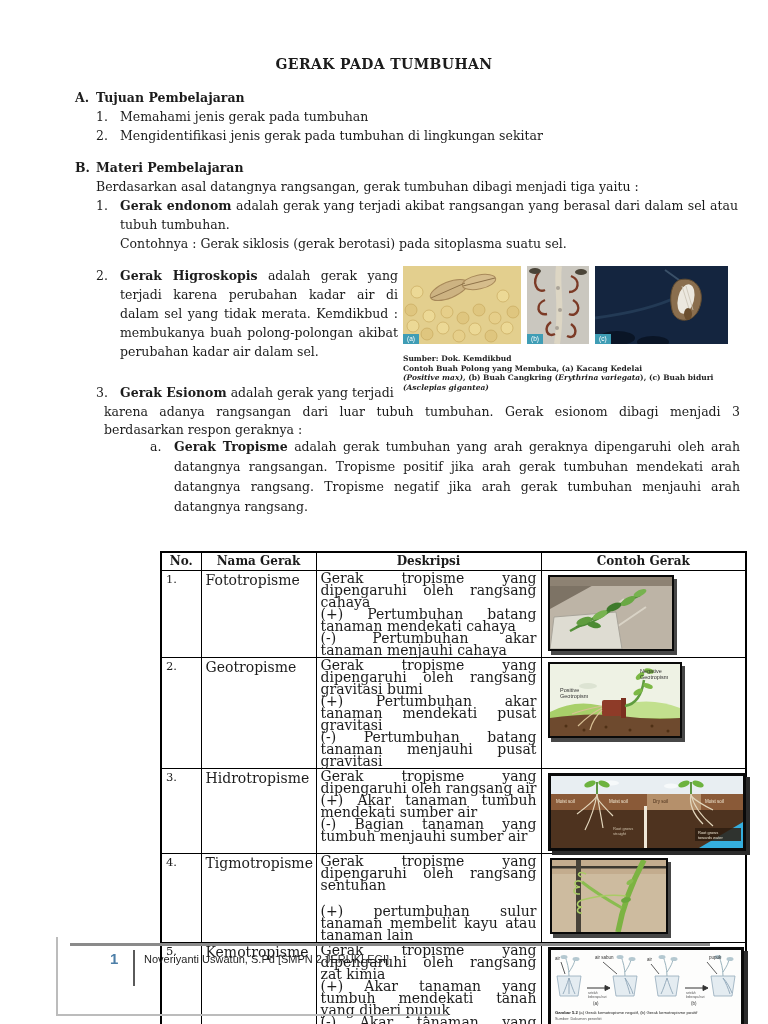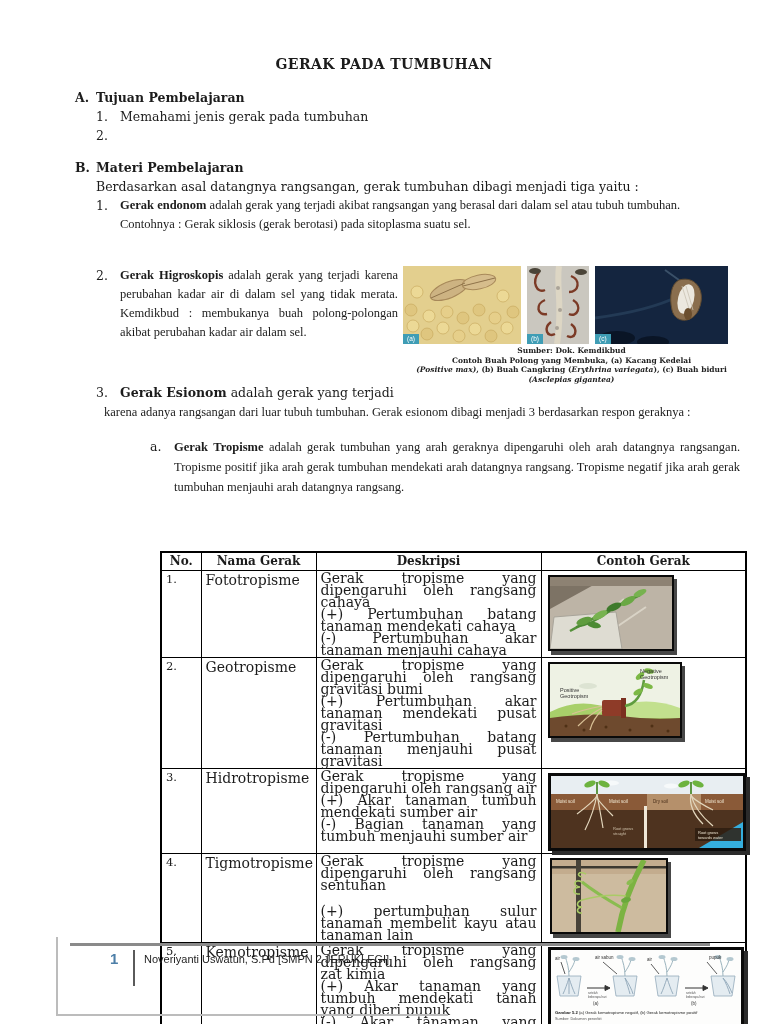--- a/index.html
+++ b/index.html
@@ -7,29 +7,29 @@
         font-family:"DejaVu Serif", serif;color:#1c1c1c;}
   .abs{position:absolute;}
   .bold{font-weight:bold;}
   .it{font-style:italic;}
   .title{top:56px;left:0;width:768px;text-align:center;font-weight:bold;font-size:14px;letter-spacing:.4px;}
   .body-txt{font-size:12.5px;line-height:19px;}
   .hrow{display:flex;}
   .seclbl{width:21px;font-weight:bold;}
   .li{display:flex;}
   .num{width:24px;flex:none;}
-  .just{text-align:justify;font-family:Liberation Serif, serif;}
+  .just{text-align:justify;}
   .ptext{flex:1;}
   
   .figure{width:337px;}
   .photos{display:flex;gap:6px;align-items:flex-start;}
   .photo{position:relative;flex:none;line-height:0;}
   .ablabel{position:absolute;left:0;bottom:0;background:#3f9db5;color:#fff;
            font-family:"Liberation Sans",sans-serif;font-size:6.5px;line-height:10px;padding:0 4px;}
-  .figcap{margin-top:2px;text-align:center;font-size:7.5px;line-height:9.5px;font-weight:bold;color:#222;}
+  .figcap{margin-top:10px;font-size:7.5px;line-height:9.5px;font-weight:bold;color:#222;}
   
   table.tg{border-collapse:collapse;width:585px;table-layout:fixed;margin-top:36px;}
   table.tg td,table.tg th{border:1px solid #000;vertical-align:top;padding:1px 4px;}
   table.tg{border:2px solid #000;}
   th.h{font-size:12px;font-weight:bold;text-align:center;height:15px;padding:0 2px;}
   td.no{font-size:11.5px;}
   td.name{font-size:14px;}
   td.desc{font-size:14px;line-height:12px;}
   td.img{padding:0;position:relative;}
   .desc-line{text-align:justify;}
@@ -56,20 +56,21 @@
     <div class="hrow">
       <span class="seclbl">A.</span>
       <span class="bold">Tujuan Pembelajaran</span>
     </div>
     <div class="li" style="margin-left:21px;">
       <span class="num">1.</span>
       <span>Memahami jenis gerak pada tumbuhan</span>
     </div>
     <div class="li" style="margin-left:21px;">
       <span class="num">2.</span>
+      <span>Mengidentifikasi jenis gerak pada tumbuhan di lingkungan sekitar</span>
     </div>
   </div>
 
   <div class="abs body-txt" style="top:158px;left:75px;width:663px;">
     <div class="hrow">
       <span class="seclbl">B.</span>
       <span class="bold">Materi Pembelajaran</span>
     </div>
     <div style="margin-left:21px;">Berdasarkan asal datangnya rangsangan, gerak tumbuhan dibagi menjadi tiga yaitu :</div>
     <div class="li" style="margin-left:21px;">

